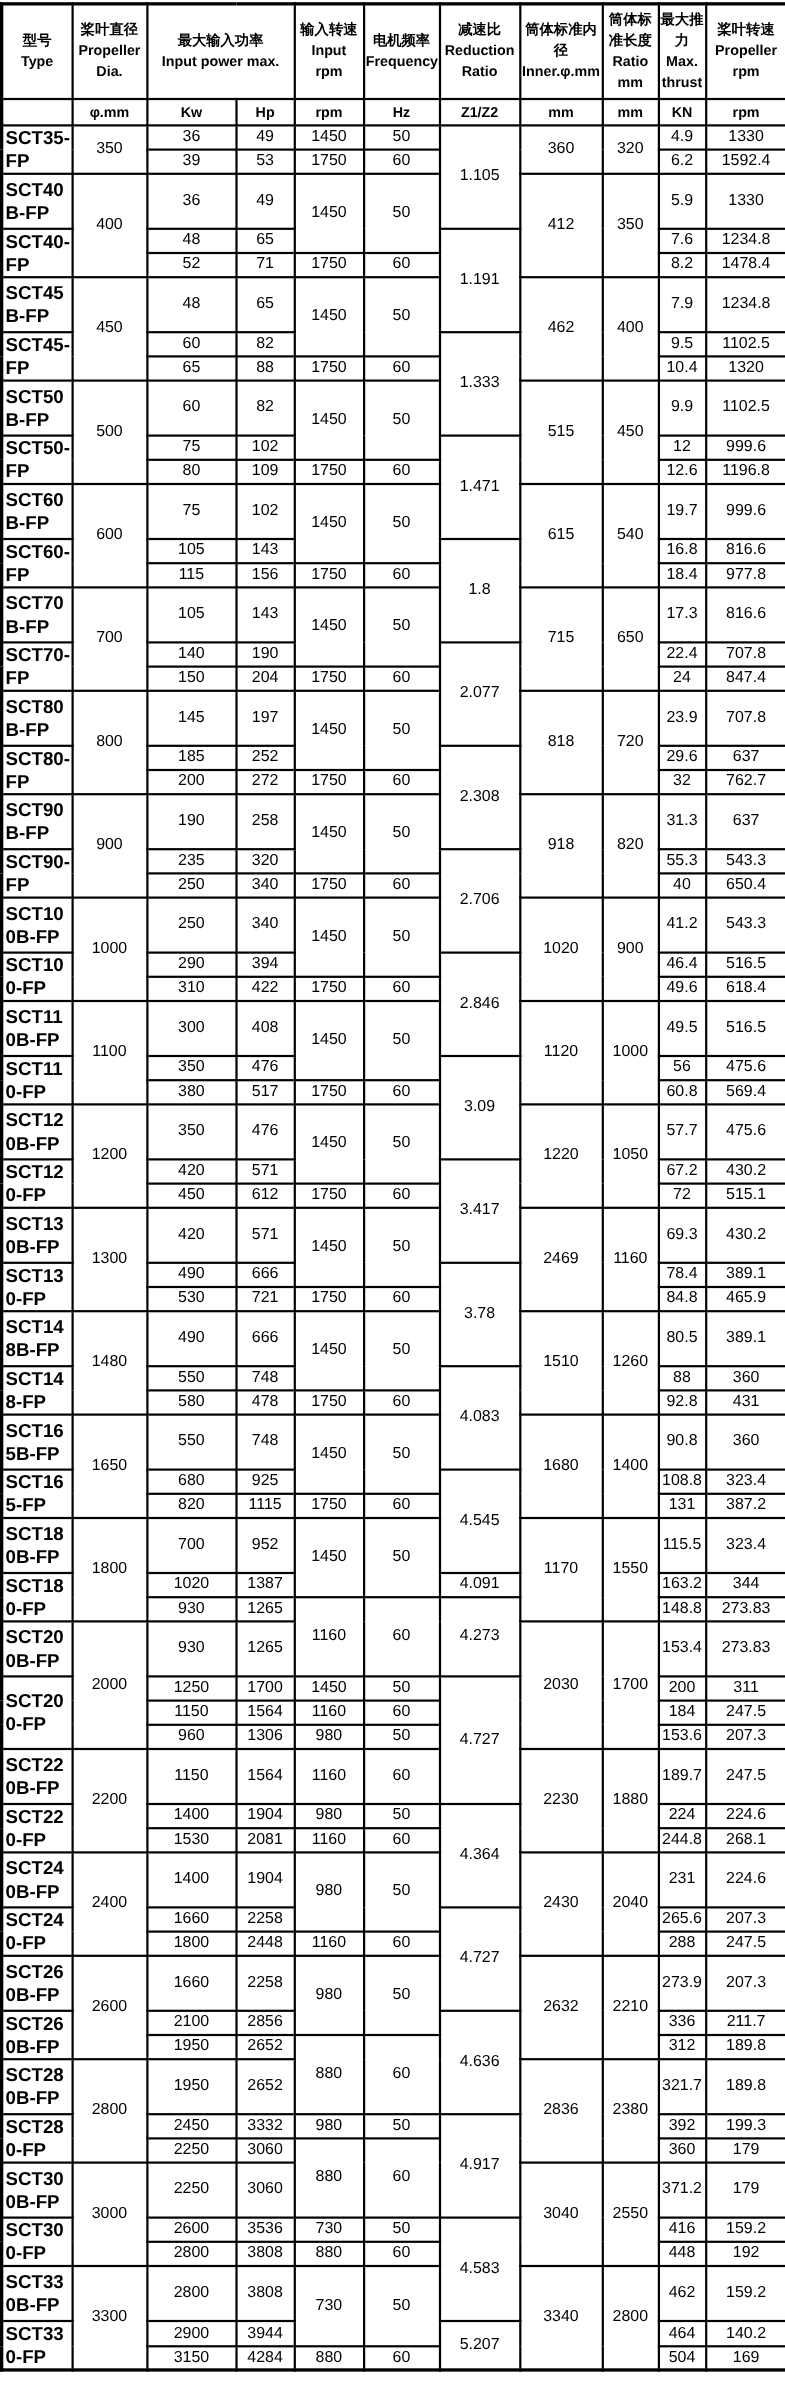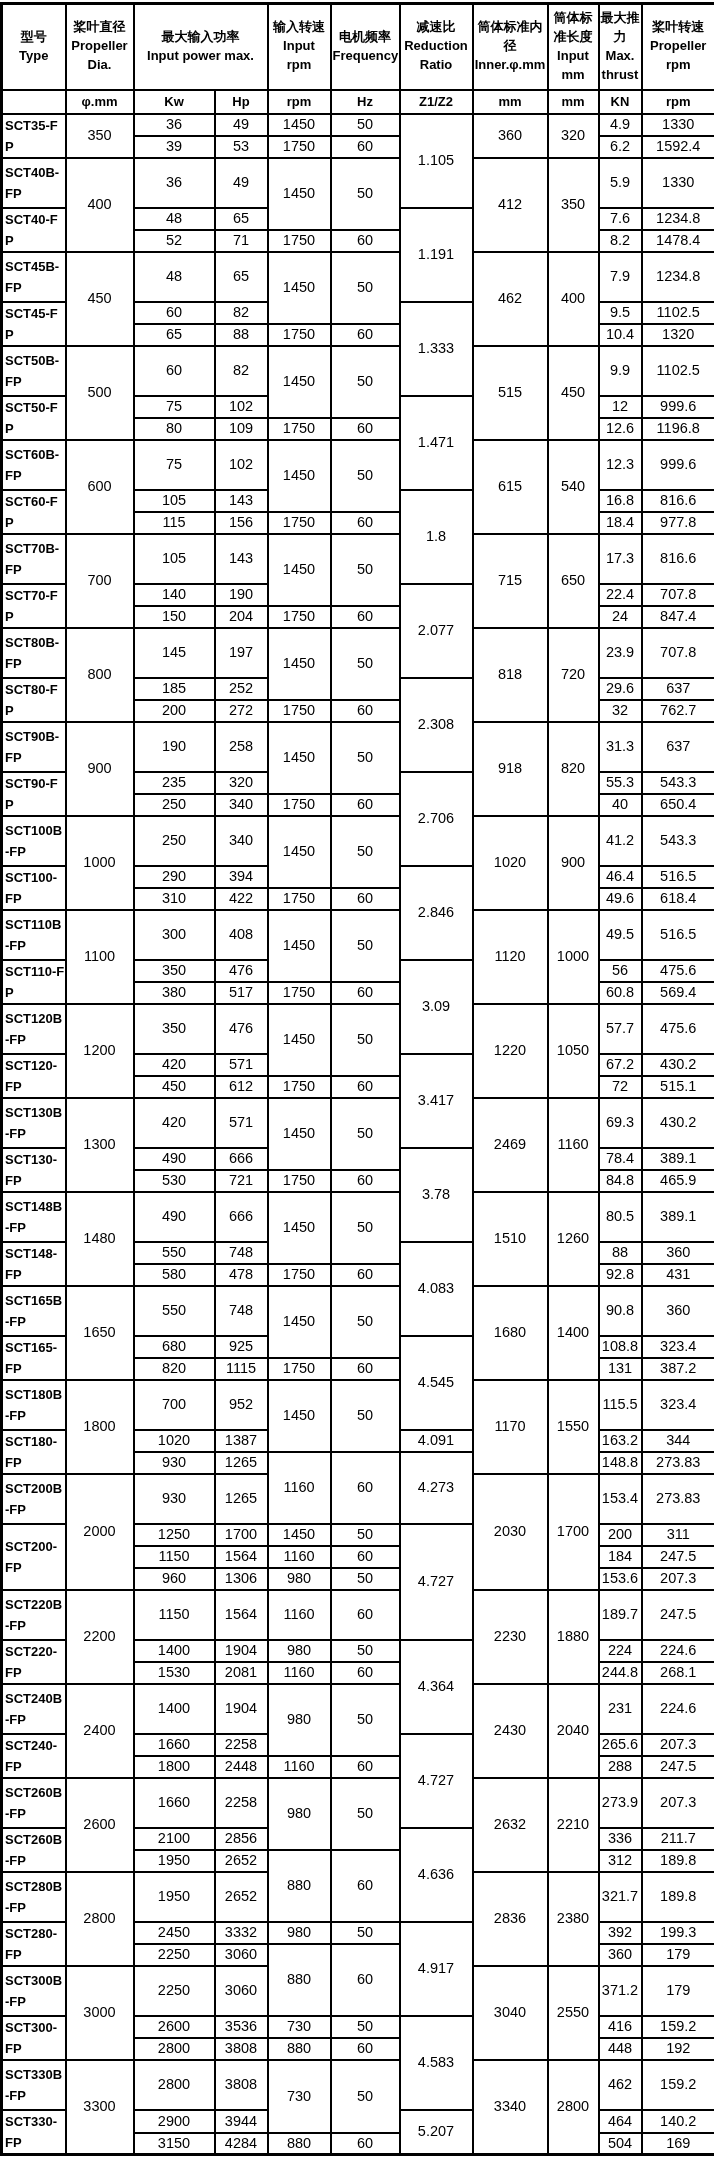--- a/index.html
+++ b/index.html
@@ -7,21 +7,21 @@
   #wrap{width:714px;margin:0 auto;padding:2px 0;}
   table{border-collapse:collapse;table-layout:fixed;width:710px;border:3px solid #000;}
   th,td{border:2px solid #000;overflow:hidden;vertical-align:middle;padding:0;}
   thead tr.main{height:86px;}
   thead tr.units{height:17px;}
   th{font-weight:bold;font-size:13px;line-height:1.45;text-align:center;padding:2px 1px;}
   th .en{display:block;}
   tr{height:22px;}
   tr.tall{height:50px;}
   td.num{font-size:14.5px;text-align:center;line-height:1.1;}
-  td.model{font-weight:bold;font-size:13px;text-align:left;word-break:break-all;
+  td.model{font-weight:bold;font-size:17px;text-align:left;word-break:break-all;
            line-height:21px;padding:0 0 0 2px;}
 </style>
 </head>
 <body>
 
 <div id="wrap">
   <table id="spec-table">
       <colgroup>
         <col style="width: 64px;">
         <col style="width: 68px;">
@@ -37,21 +37,21 @@
       </colgroup>
       <thead>
         <tr class="main">
           <th colspan="1"><span class="zh">型号</span><span class="en">Type</span></th>
           <th colspan="1"><span class="zh">桨叶直径</span><span class="en">Propeller Dia.</span></th>
           <th colspan="2"><span class="zh">最大输入功率</span><span class="en">Input power max.</span></th>
           <th colspan="1"><span class="zh">输入转速</span><span class="en">Input rpm</span></th>
           <th colspan="1"><span class="zh">电机频率</span><span class="en">Frequency</span></th>
           <th colspan="1"><span class="zh">减速比</span><span class="en">Reduction Ratio</span></th>
           <th colspan="1"><span class="zh">筒体标准内径</span><span class="en">Inner.φ.mm</span></th>
-          <th colspan="1"><span class="zh">筒体标准长度</span><span class="en">Input mm</span></th>
+          <th colspan="1"><span class="zh">筒体标准长度</span><span class="en">Ratio mm</span></th>
           <th colspan="1"><span class="zh">最大推力</span><span class="en">Max. thrust</span></th>
           <th colspan="1"><span class="zh">桨叶转速</span><span class="en">Propeller rpm</span></th>
         </tr>
         <tr class="units">
           <th></th>
           <th>φ.mm</th>
           <th>Kw</th>
           <th>Hp</th>
           <th>rpm</th>
           <th>Hz</th>
@@ -170,21 +170,21 @@
         </tr>
         <tr class="tall">
           <td rowspan="1" class="model">SCT60B-FP</td>
           <td rowspan="3" class="num">600</td>
           <td rowspan="1" class="num">75</td>
           <td rowspan="1" class="num">102</td>
           <td rowspan="2" class="num">1450</td>
           <td rowspan="2" class="num">50</td>
           <td rowspan="3" class="num">615</td>
           <td rowspan="3" class="num">540</td>
-          <td rowspan="1" class="num">12.3</td>
+          <td rowspan="1" class="num">19.7</td>
           <td rowspan="1" class="num">999.6</td>
         </tr>
         <tr>
           <td rowspan="2" class="model">SCT60-FP</td>
           <td rowspan="1" class="num">105</td>
           <td rowspan="1" class="num">143</td>
           <td rowspan="3" class="num">1.8</td>
           <td rowspan="1" class="num">16.8</td>
           <td rowspan="1" class="num">816.6</td>
         </tr>

